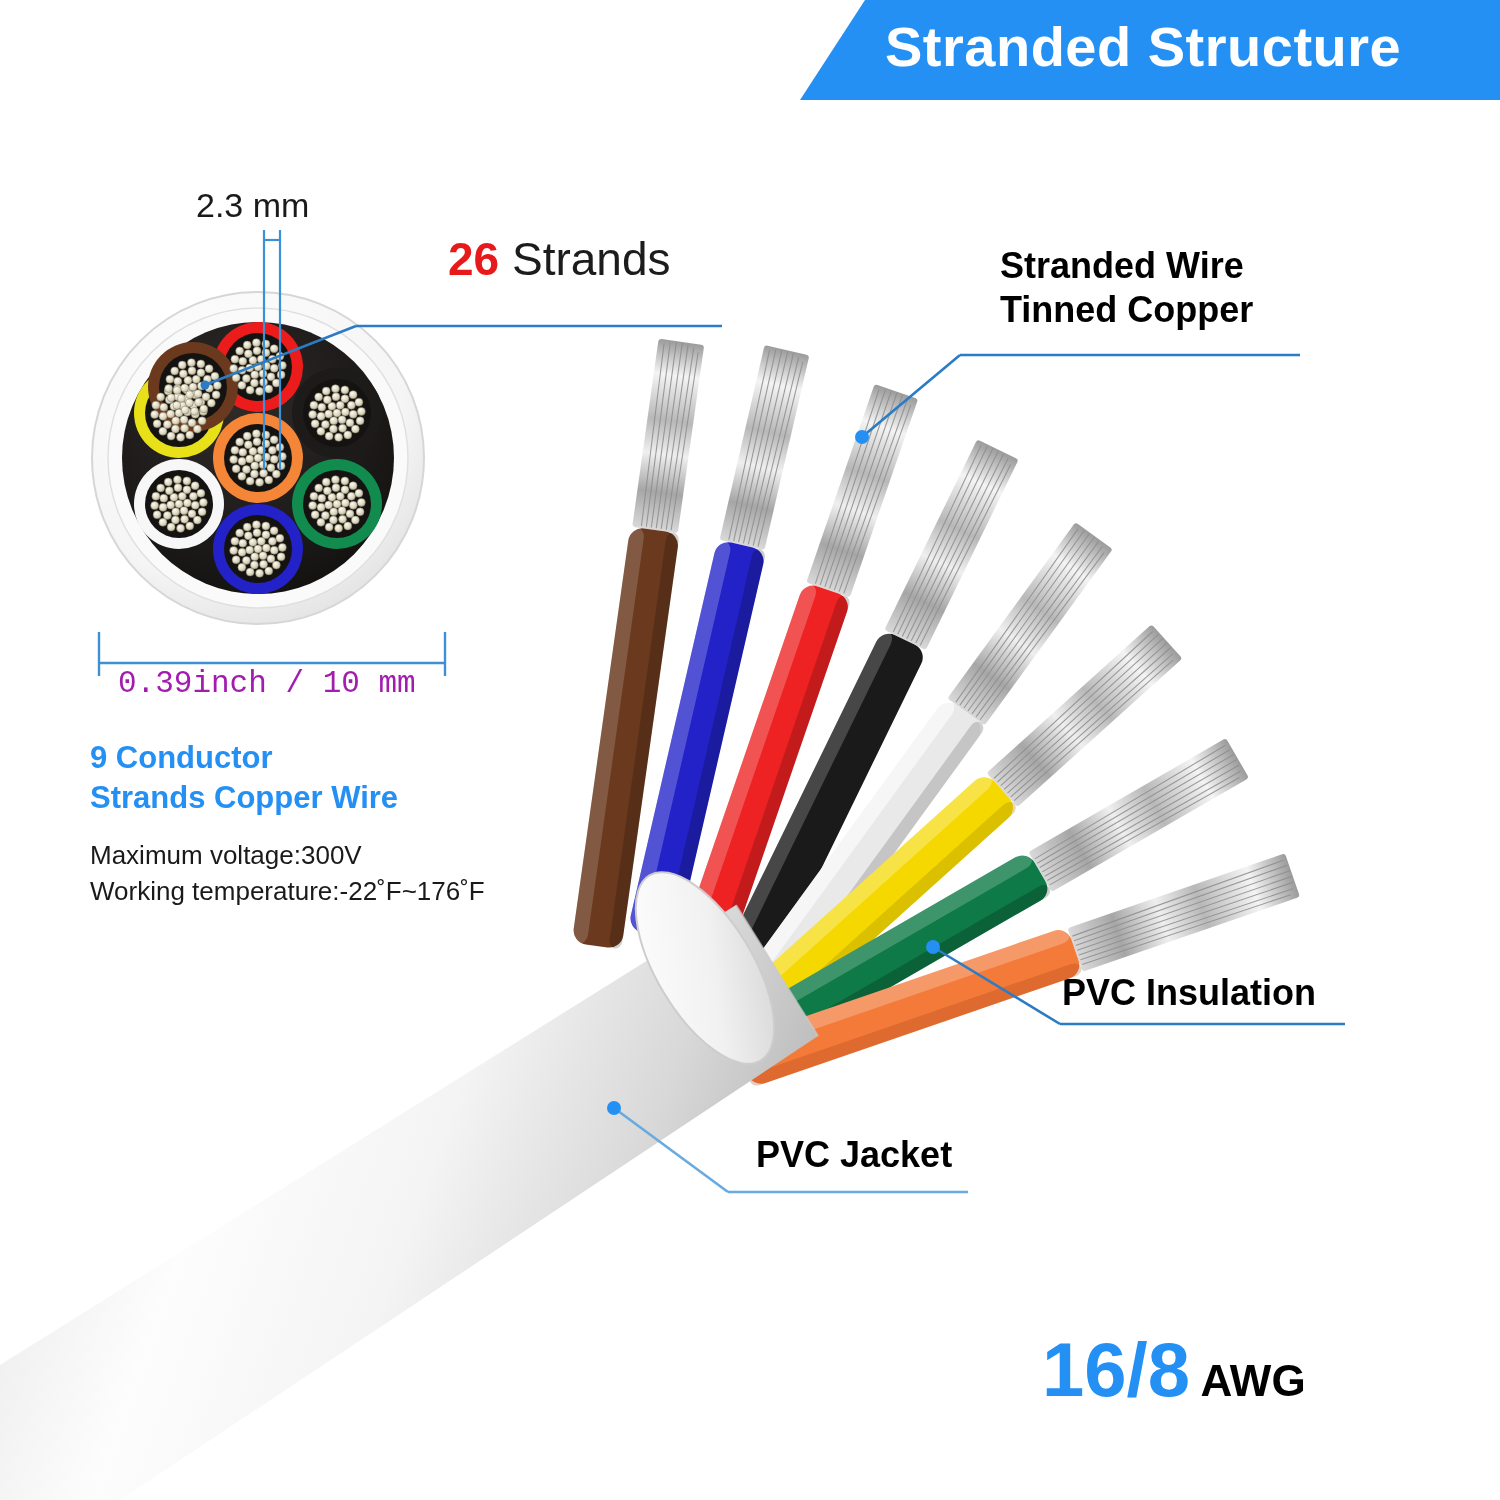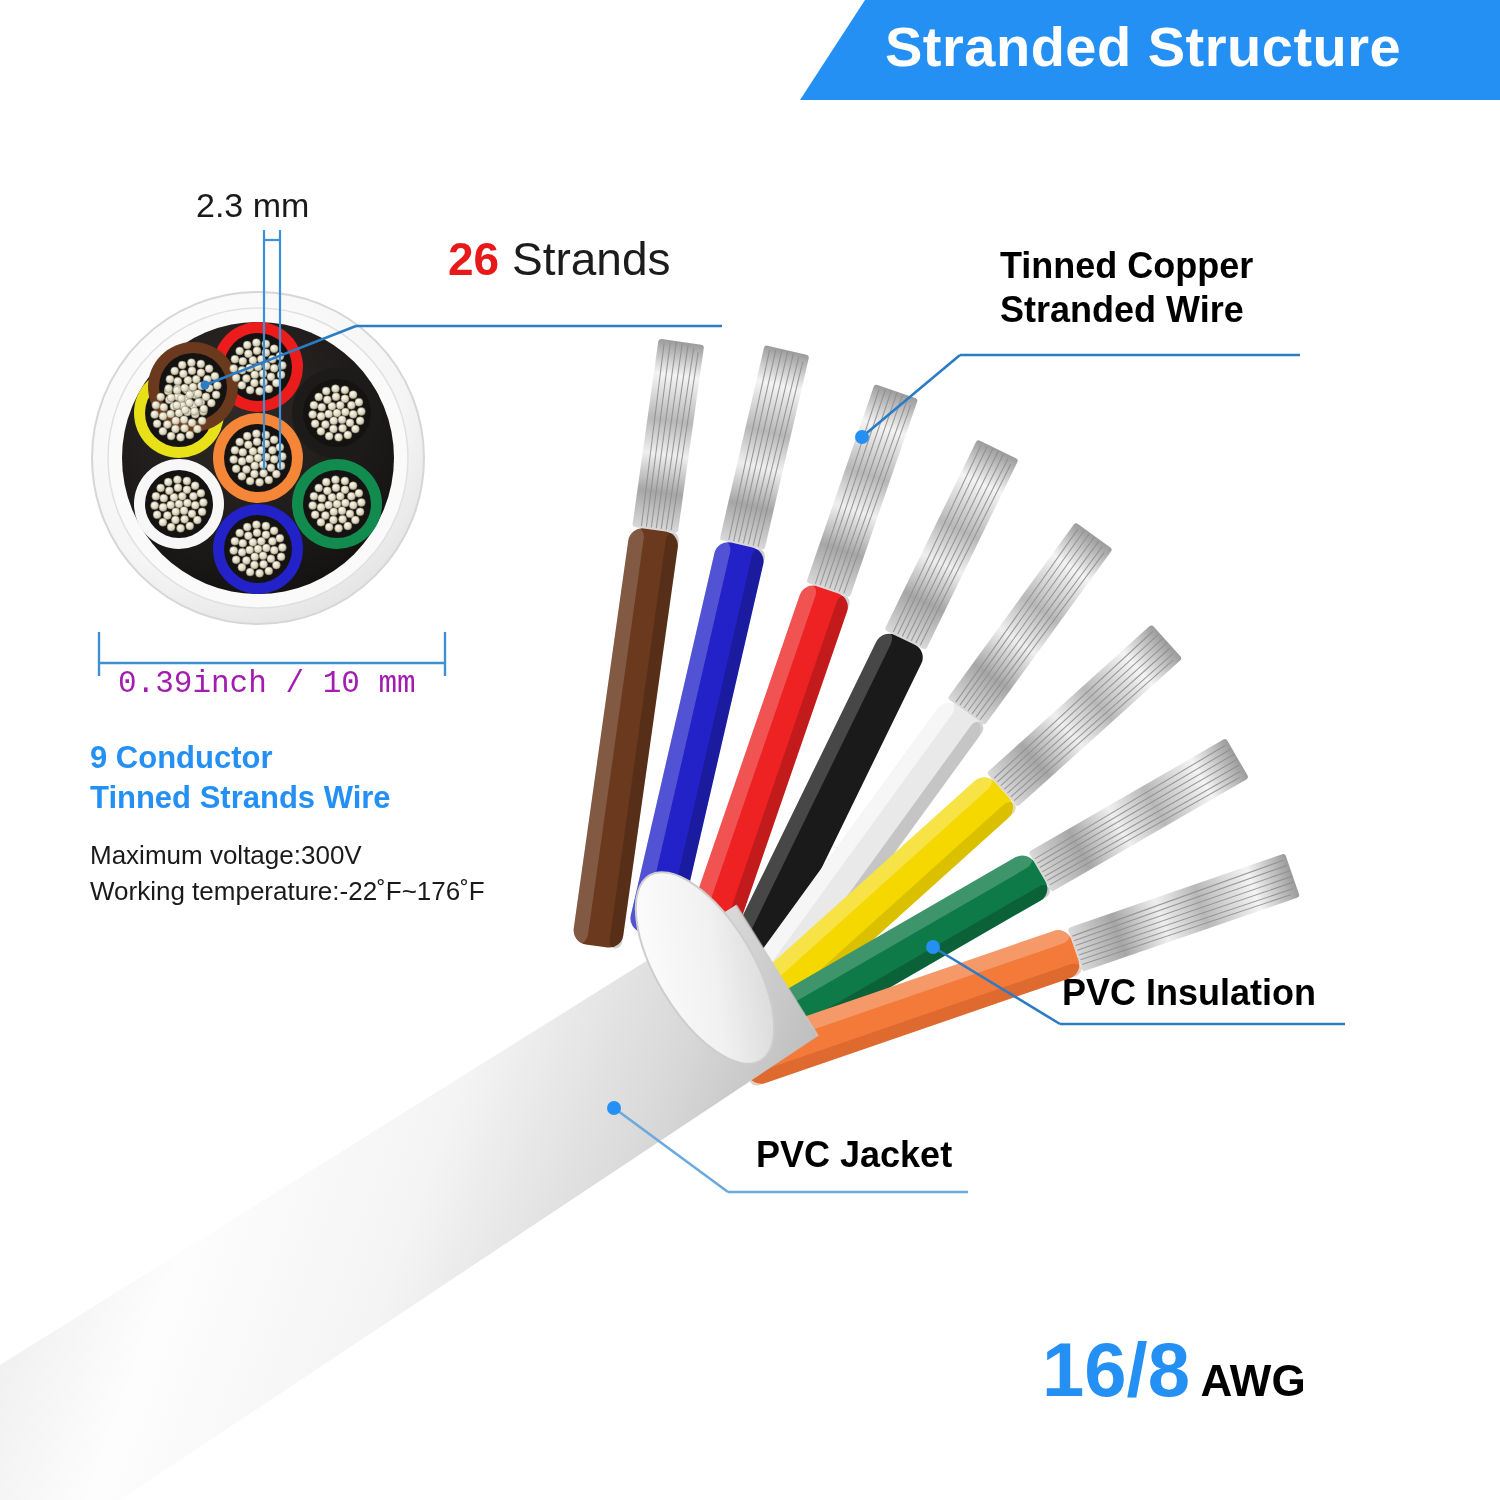--- a/index.html
+++ b/index.html
@@ -629,21 +629,21 @@
 
   <svg class="dim-bot" viewBox="0 0 352 46">
     <line x1="3" y1="0" x2="3" y2="44" stroke="#3d8fd6" stroke-width="2.4"></line>
     <line x1="349" y1="0" x2="349" y2="44" stroke="#3d8fd6" stroke-width="2.4"></line>
     <line x1="3" y1="31" x2="349" y2="31" stroke="#3d8fd6" stroke-width="2.4"></line>
   </svg>
   <div class="dim-bot-label">0.39inch / 10 mm</div>
 
   <div class="spec-head">
     <div>9 Conductor</div>
-    <div>Tinned Strands Wire</div>
+    <div>Strands Copper Wire</div>
   </div>
   <div class="spec-body">
     <div>Maximum voltage:300V</div>
     <div>Working temperature:-22˚F~176˚F</div>
   </div>
 
   <svg class="leaders" viewBox="0 0 1500 1500">
 
     <g>
       <line x1="356" y1="326" x2="722" y2="326" stroke="#2b7cc4" stroke-width="2.6"></line>
@@ -668,22 +668,22 @@
       <line x1="728" y1="1192" x2="614" y2="1108" stroke="#6aaade" stroke-width="2.6"></line>
       <circle cx="614" cy="1108" r="7" fill="#2490f4"></circle>
     </g>
   </svg>
 
   <div class="callout co-strands">
     <span class="num">26</span><span class="txt"> Strands</span>
   </div>
 
   <div class="callout co-tinned">
+    <div>Stranded Wire</div>
     <div>Tinned Copper</div>
-    <div>Stranded Wire</div>
   </div>
 
   <div class="callout co-pvcins">PVC Insulation</div>
 
   <div class="callout co-pvcjak">PVC Jacket</div>
 
   <div class="callout co-awg">
     <span class="blue">16/8</span><span class="black"> AWG</span>
   </div>
 

